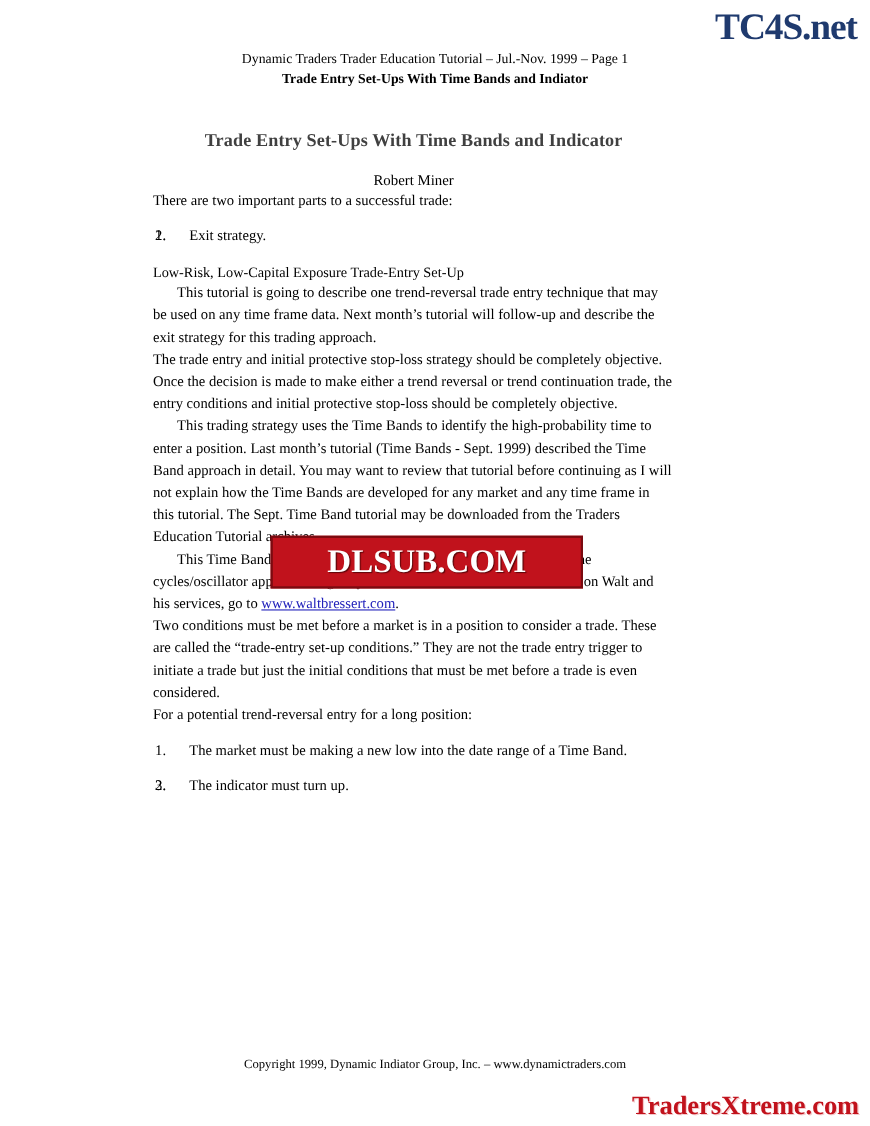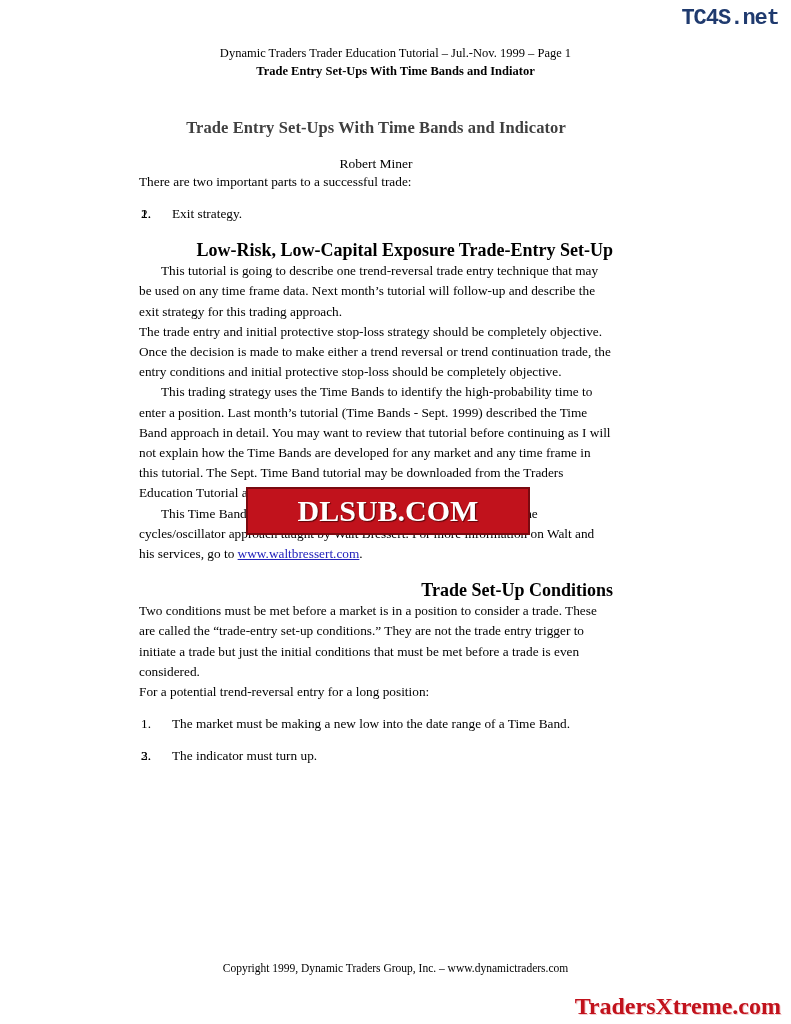--- a/index.html
+++ b/index.html
@@ -20,23 +20,23 @@
     left: 0; top: 0;
     width: 791px;
     height: 1024px;
     background: #ffffff;
   }
   
   .wm-tc4s {
     position: absolute;
     right: 12px;
     top: 6px;
-    font-family: Liberation Mono, monospace;
-    font-weight: bold;
-    font-size: 22px;
+    font-family: Liberation Serif, serif;
+    font-weight: bold;
+    font-size: 34px;
     color: #1f3a6e;
     letter-spacing: -1px;
     text-shadow: 1px 1px 0 #ffffff;
     white-space: nowrap;
   }
   
   .doc-header {
     position: absolute;
     left: 0;
     top: 44px;
@@ -75,24 +75,23 @@
   p.body {
     font-size: 13.3px;
     line-height: 1.52;
     margin: 0;
     text-align: left;
   }
   .gap-lg { margin-top: 30px; }
   .gap-md { margin-top: 14px; }
   .indent { text-indent: 22px; }
   h2.subhead {
-    font-size: 18px;
-    font-weight: bold;
+    font-size: 13px;
+    font-weight: normal;
     margin: 16px 0 0 0;
-    text-align: right;
   }
   ol.num {
     margin: 0;
     padding: 0;
     list-style: none;
   }
   ol.num li {
     font-size: 13.3px;
     line-height: 1.5;
     margin-top: 12px;
@@ -186,21 +185,20 @@
     <h2 class="subhead">Low-Risk, Low-Capital Exposure Trade-Entry Set-Up</h2>
 
     <p class="body gap-md indent">This tutorial is going to describe one trend-reversal trade entry technique that may be used on any time frame data. Next month’s tutorial will follow-up and describe the exit strategy for this trading approach.</p>
 
     <p class="body gap-md">The trade entry and initial protective stop-loss strategy should be completely objective. Once the decision is made to make either a trend reversal or trend continuation trade, the entry conditions and initial protective stop-loss should be completely objective.</p>
 
     <p class="body gap-md indent">This trading strategy uses the Time Bands to identify the high-probability time to enter a position. Last month’s tutorial (Time Bands - Sept. 1999) described the Time Band approach in detail. You may want to review that tutorial before continuing as I will not explain how the Time Bands are developed for any market and any time frame in this tutorial. The Sept. Time Band tutorial may be downloaded from the Traders Education Tutorial archives.</p>
 
     <p class="body gap-md indent"><span>This Time Band/Indicator Trade Set-Up approach is very similar to the cycles/oscillator approach taught by Walt Bressert. For more information on Walt and his services, go to </span><a class="link" href="#">www.waltbressert.com</a><span>.</span></p>
 
-    <h2 class="subhead">Trade Set-Up Conditions</h2>
 
     <p class="body gap-md">Two conditions must be met before a market is in a position to consider a trade. These are called the “trade-entry set-up conditions.” They are not the trade entry trigger to initiate a trade but just the initial conditions that must be met before a trade is even considered.</p>
 
     <p class="body gap-md">For a potential trend-reversal entry for a long position:</p>
 
     <ol class="num">
       <li>
         <span class="mark">1.</span>
         <span>The market must be making a new low into the date range of a Time Band.</span>
       </li>
@@ -212,17 +210,17 @@
         <span>The indicator must turn up.</span>
       </li>
     </ol>
 
   </div>
 
   <div class="wm-dlsub">
     <span>DLSUB.COM</span>
   </div>
 
-  <div class="footer">Copyright 1999, Dynamic Traders Group, Inc. – www.dynamictraders.com</div>
+  <div class="footer">Copyright 1999, Dynamic Indiator Group, Inc. – www.dynamictraders.com</div>
 
   <div class="wm-tx">TradersXtreme.com</div>
 
 </div>
 
 </body></html>

